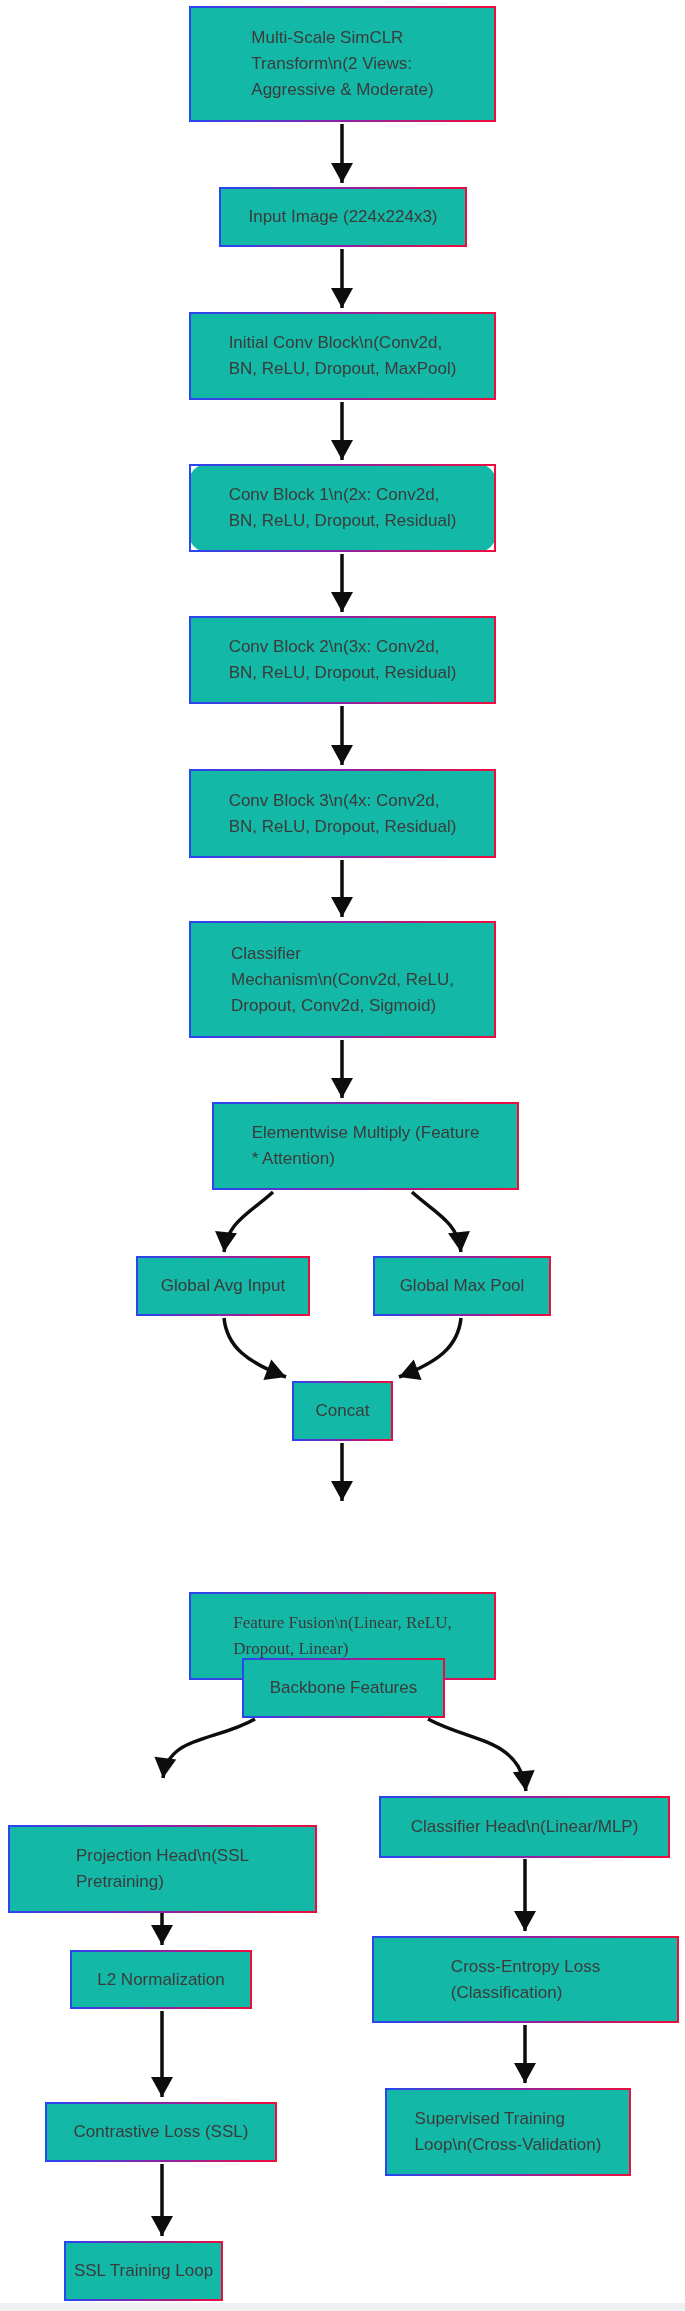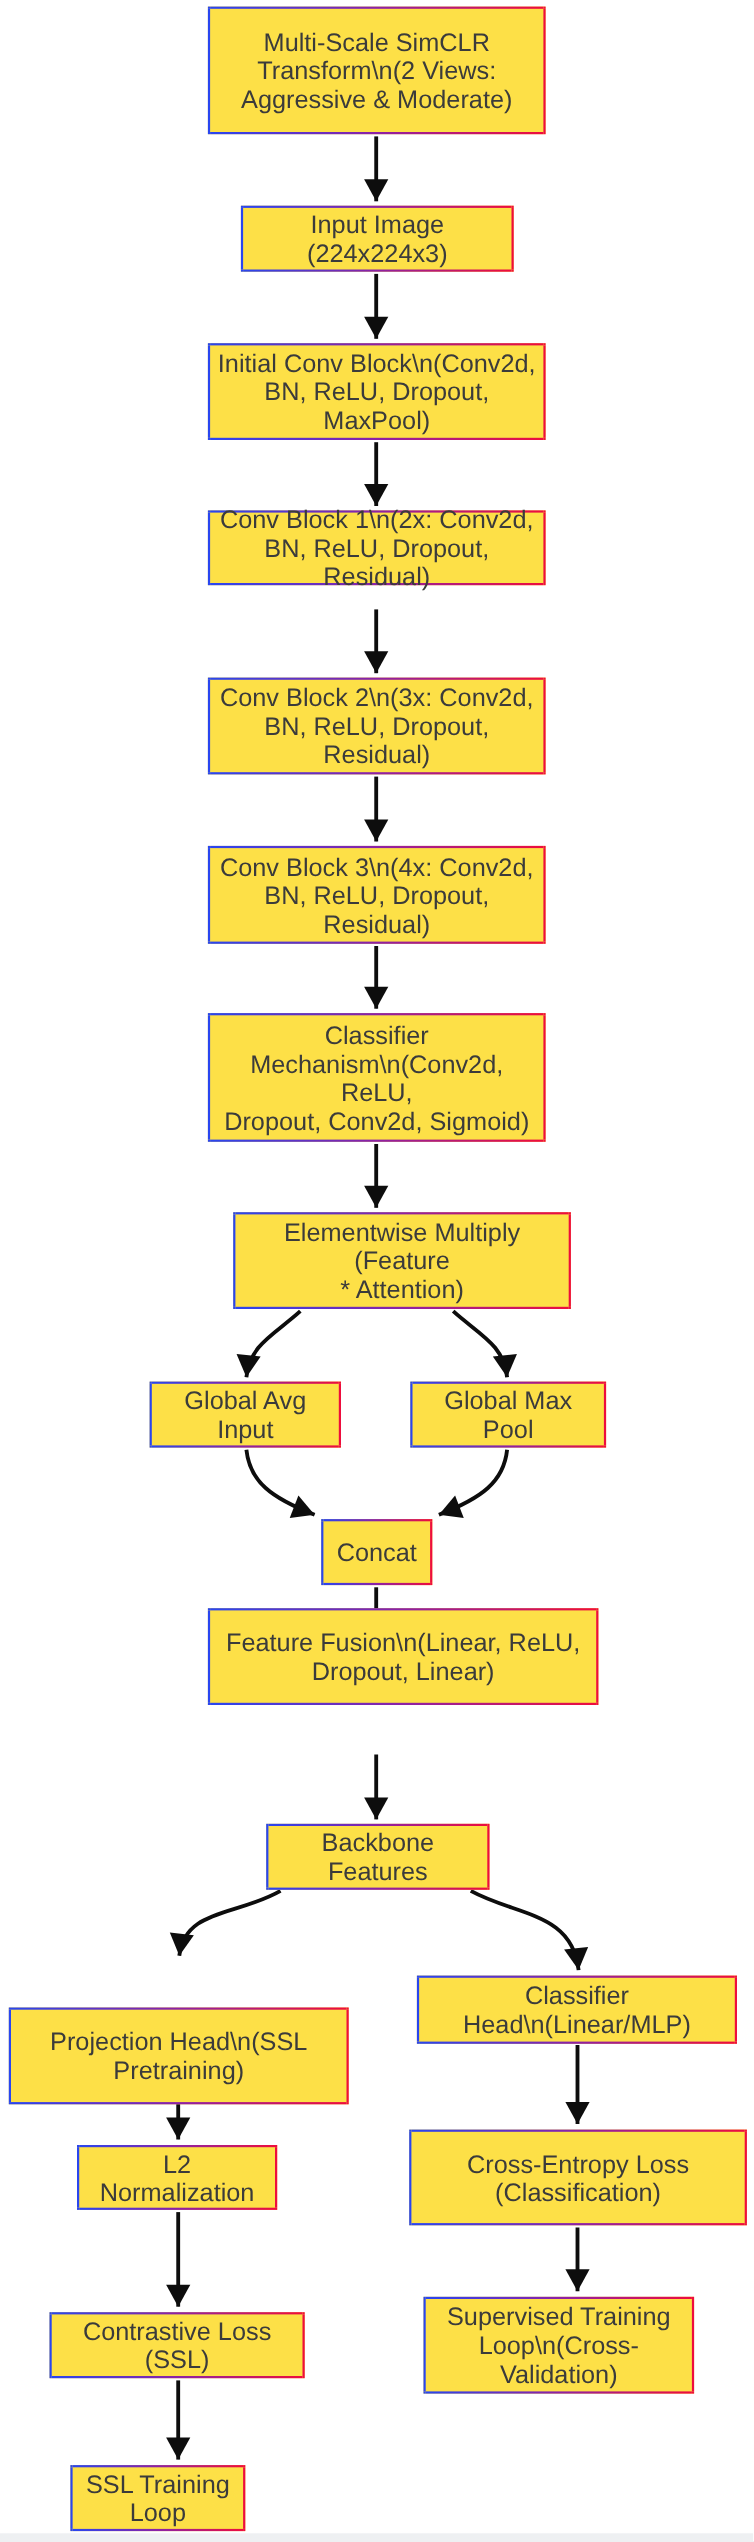--- a/index.html
+++ b/index.html
@@ -2,40 +2,40 @@
 <html><head>
 <meta charset="utf-8">
 <style>
   html,body{margin:0;padding:0;background:#ffffff;}
   .canvas{
     position:relative;width:685px;height:2311px;background:#ffffff;overflow:hidden;
     font-family:"Liberation Sans","DejaVu Sans",sans-serif;
   }
   .arrow-layer{position:absolute;left:0;top:0;width:685px;height:2311px;}
   .node{
-    position:absolute;background:#fde047;
+    position:absolute;background:#14b8a6;
     border:2px solid;
     border-image:linear-gradient(90deg,#2946f0 0%,#8c22a5 50%,#ee0d3d 100%) 1;
     display:flex;align-items:center;justify-content:center;
-    text-align:center;white-space:pre-line;
-    color:#3b3b3b;font-size:23px;line-height:26px;
+    text-align:left;white-space:pre-line;
+    color:#3b3b3b;font-size:17px;line-height:26px;
     box-sizing:border-box;padding:4px 6px;
   }
   .n1 {left:189px;top:6px;   width:307px;height:116px;}
   .n2 {left:219px;top:187px; width:248px;height:60px;}
   .n3 {left:189px;top:312px; width:307px;height:88px;}
-  .n4 {left:189px;top:464px; width:307px;height:68px;}
+  .n4 {left:189px;top:464px; width:307px;height:88px;border-radius:18px;}
   .n5 {left:189px;top:616px; width:307px;height:88px;}
   .n6 {left:189px;top:769px; width:307px;height:89px;}
   .n7 {left:189px;top:921px; width:307px;height:117px;}
   .n8 {left:189px;top:1102px;width:307px;height:88px;margin-left:23px;}
   .n9 {left:136px;top:1256px;width:174px;height:60px;}
   .n10{left:373px;top:1256px;width:178px;height:60px;}
   .n11{left:292px;top:1381px;width:101px;height:60px;}
-  .n12{left:189px;top:1462px;width:355px;height:88px;}
+  .n12{left:189px;top:1592px;width:307px;height:88px;font-family:Liberation Serif, serif;}
   .n13{left:242px;top:1658px;width:203px;height:60px;}
   .n14{left:8px;  top:1783px;width:309px;height:88px;margin-top:42px;}
   .n15{left:70px; top:1950px;width:182px;height:59px;}
   .n16{left:45px; top:2102px;width:232px;height:60px;}
   .n17{left:64px; top:2241px;width:159px;height:60px;}
   .n18{left:379px;top:1796px;width:291px;height:62px;}
   .n19{left:372px;top:1936px;width:307px;height:87px;}
   .n20{left:371px;top:2088px;width:246px;height:88px;margin-left:14px;}
   .bottom-strip{position:absolute;left:0;top:2303px;width:685px;height:8px;background:#eef0f2;}
 </style>

